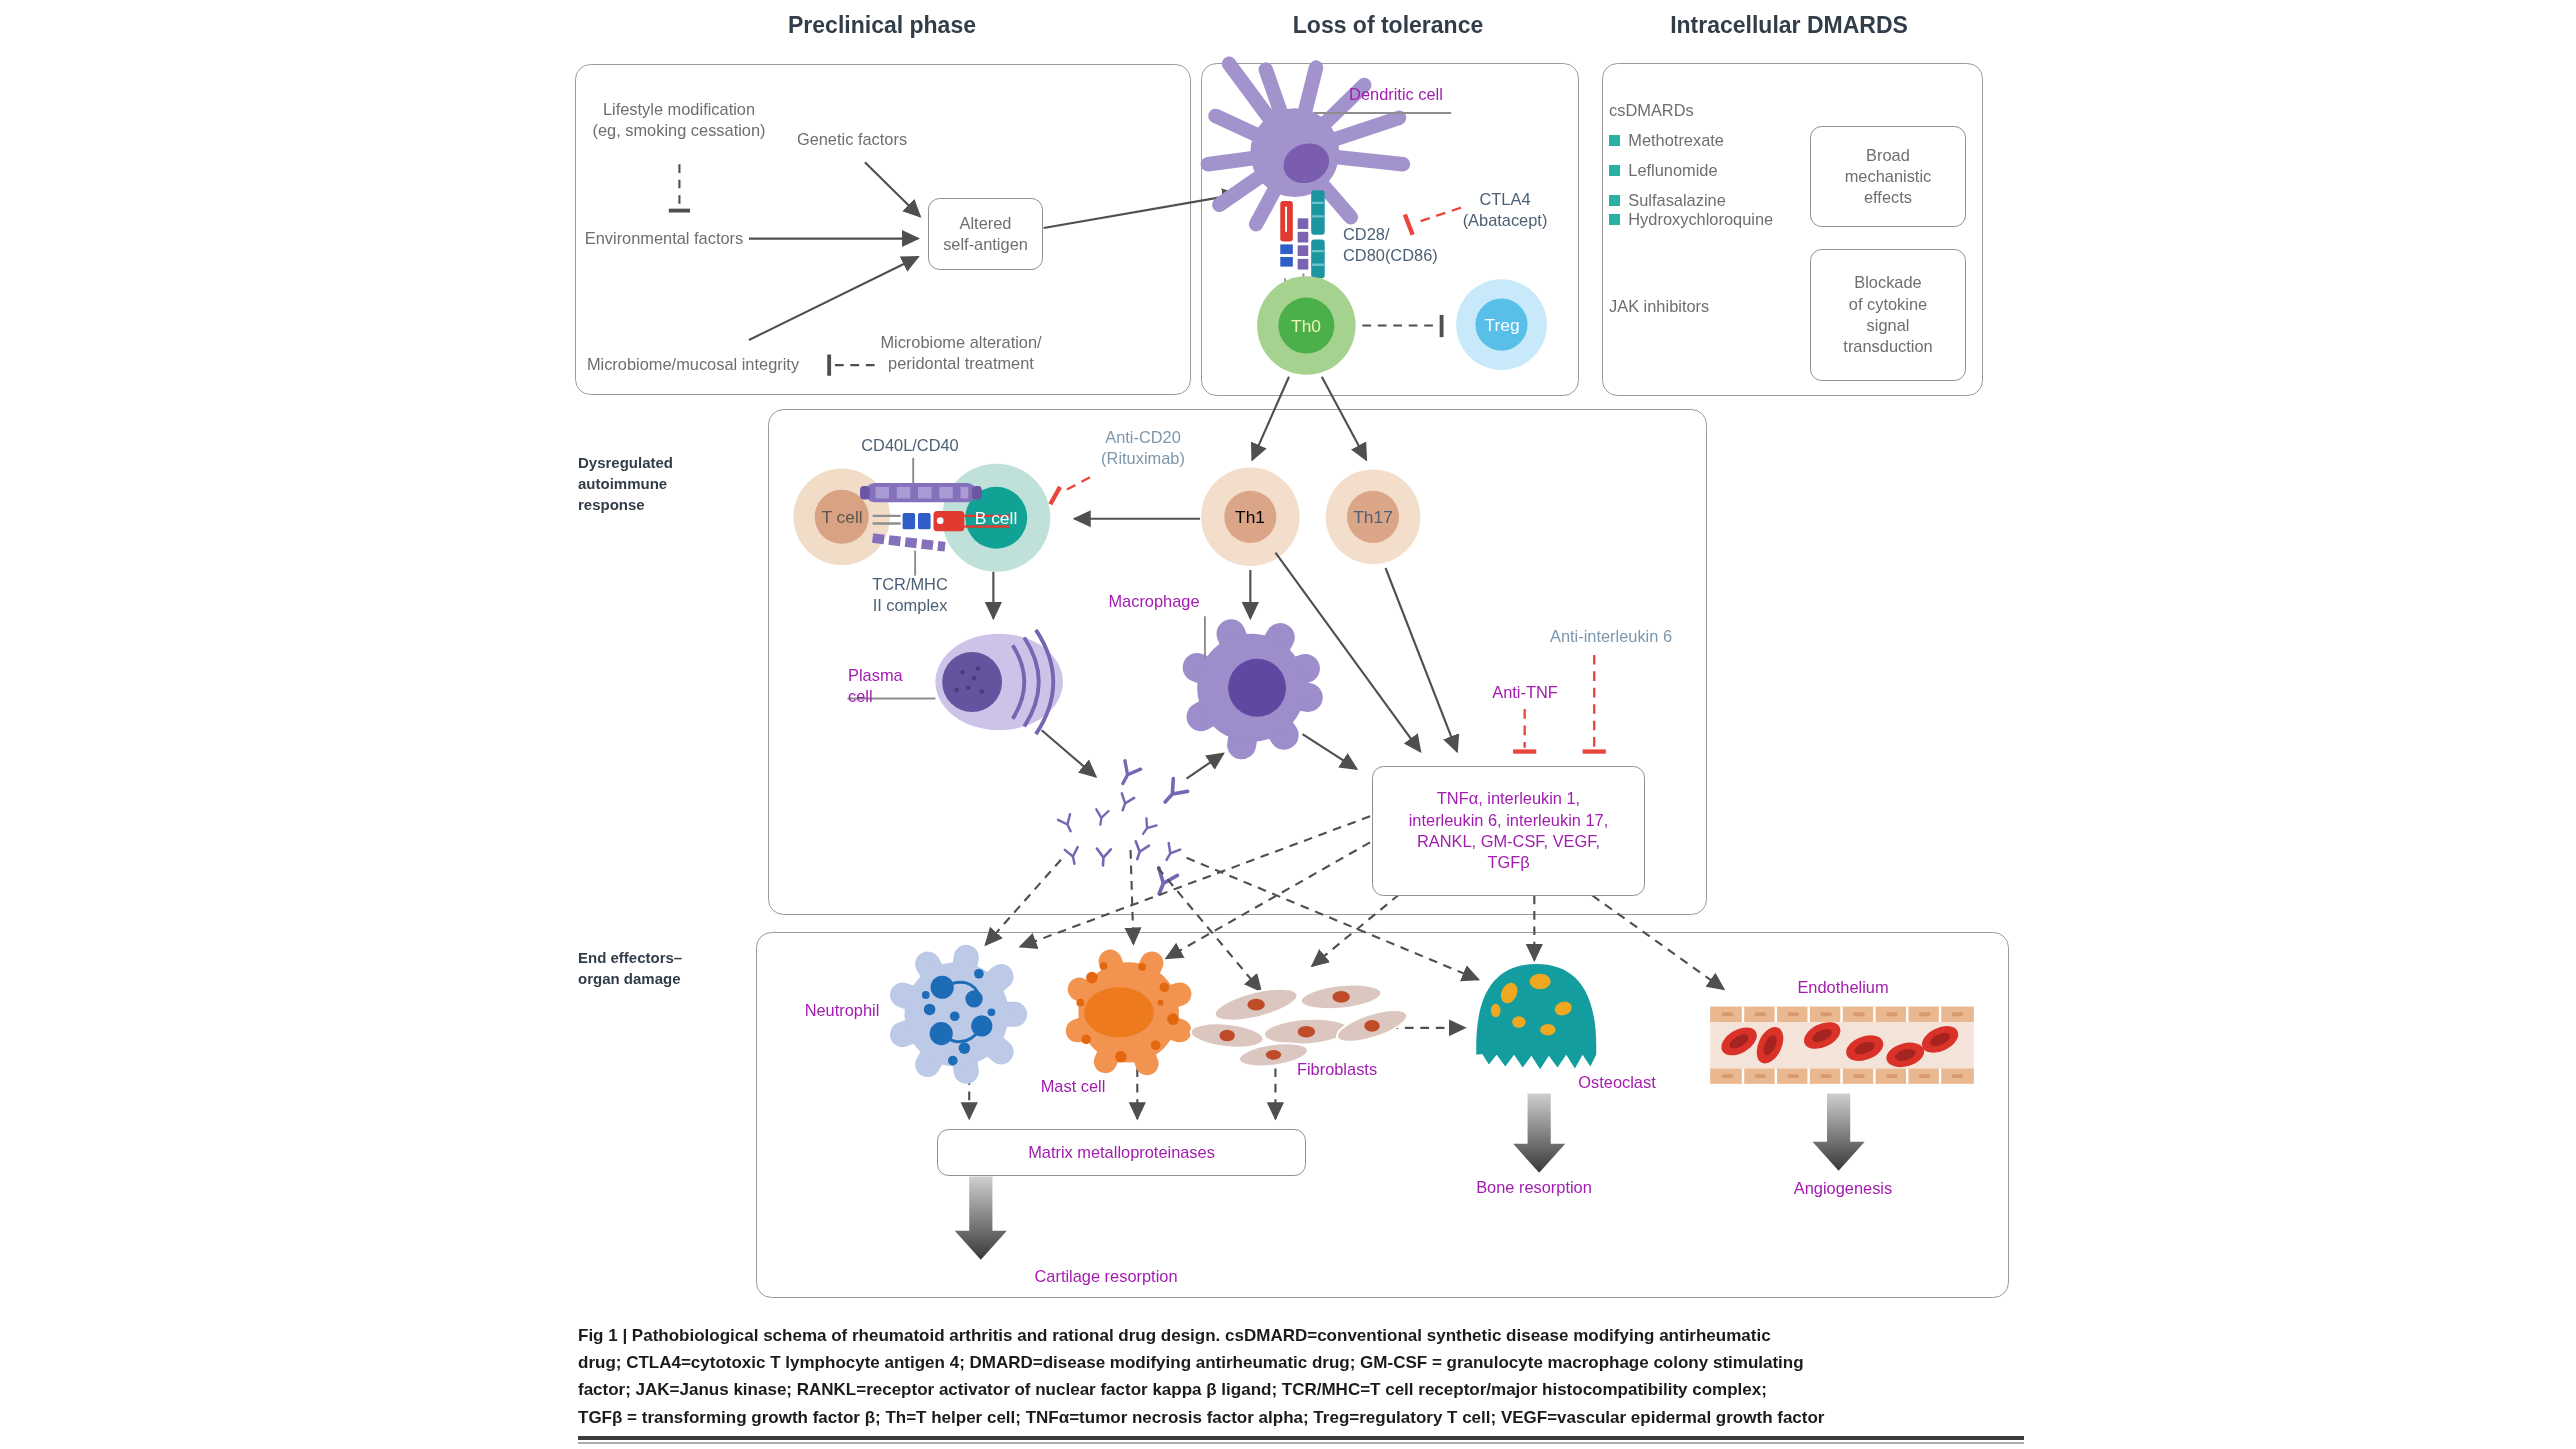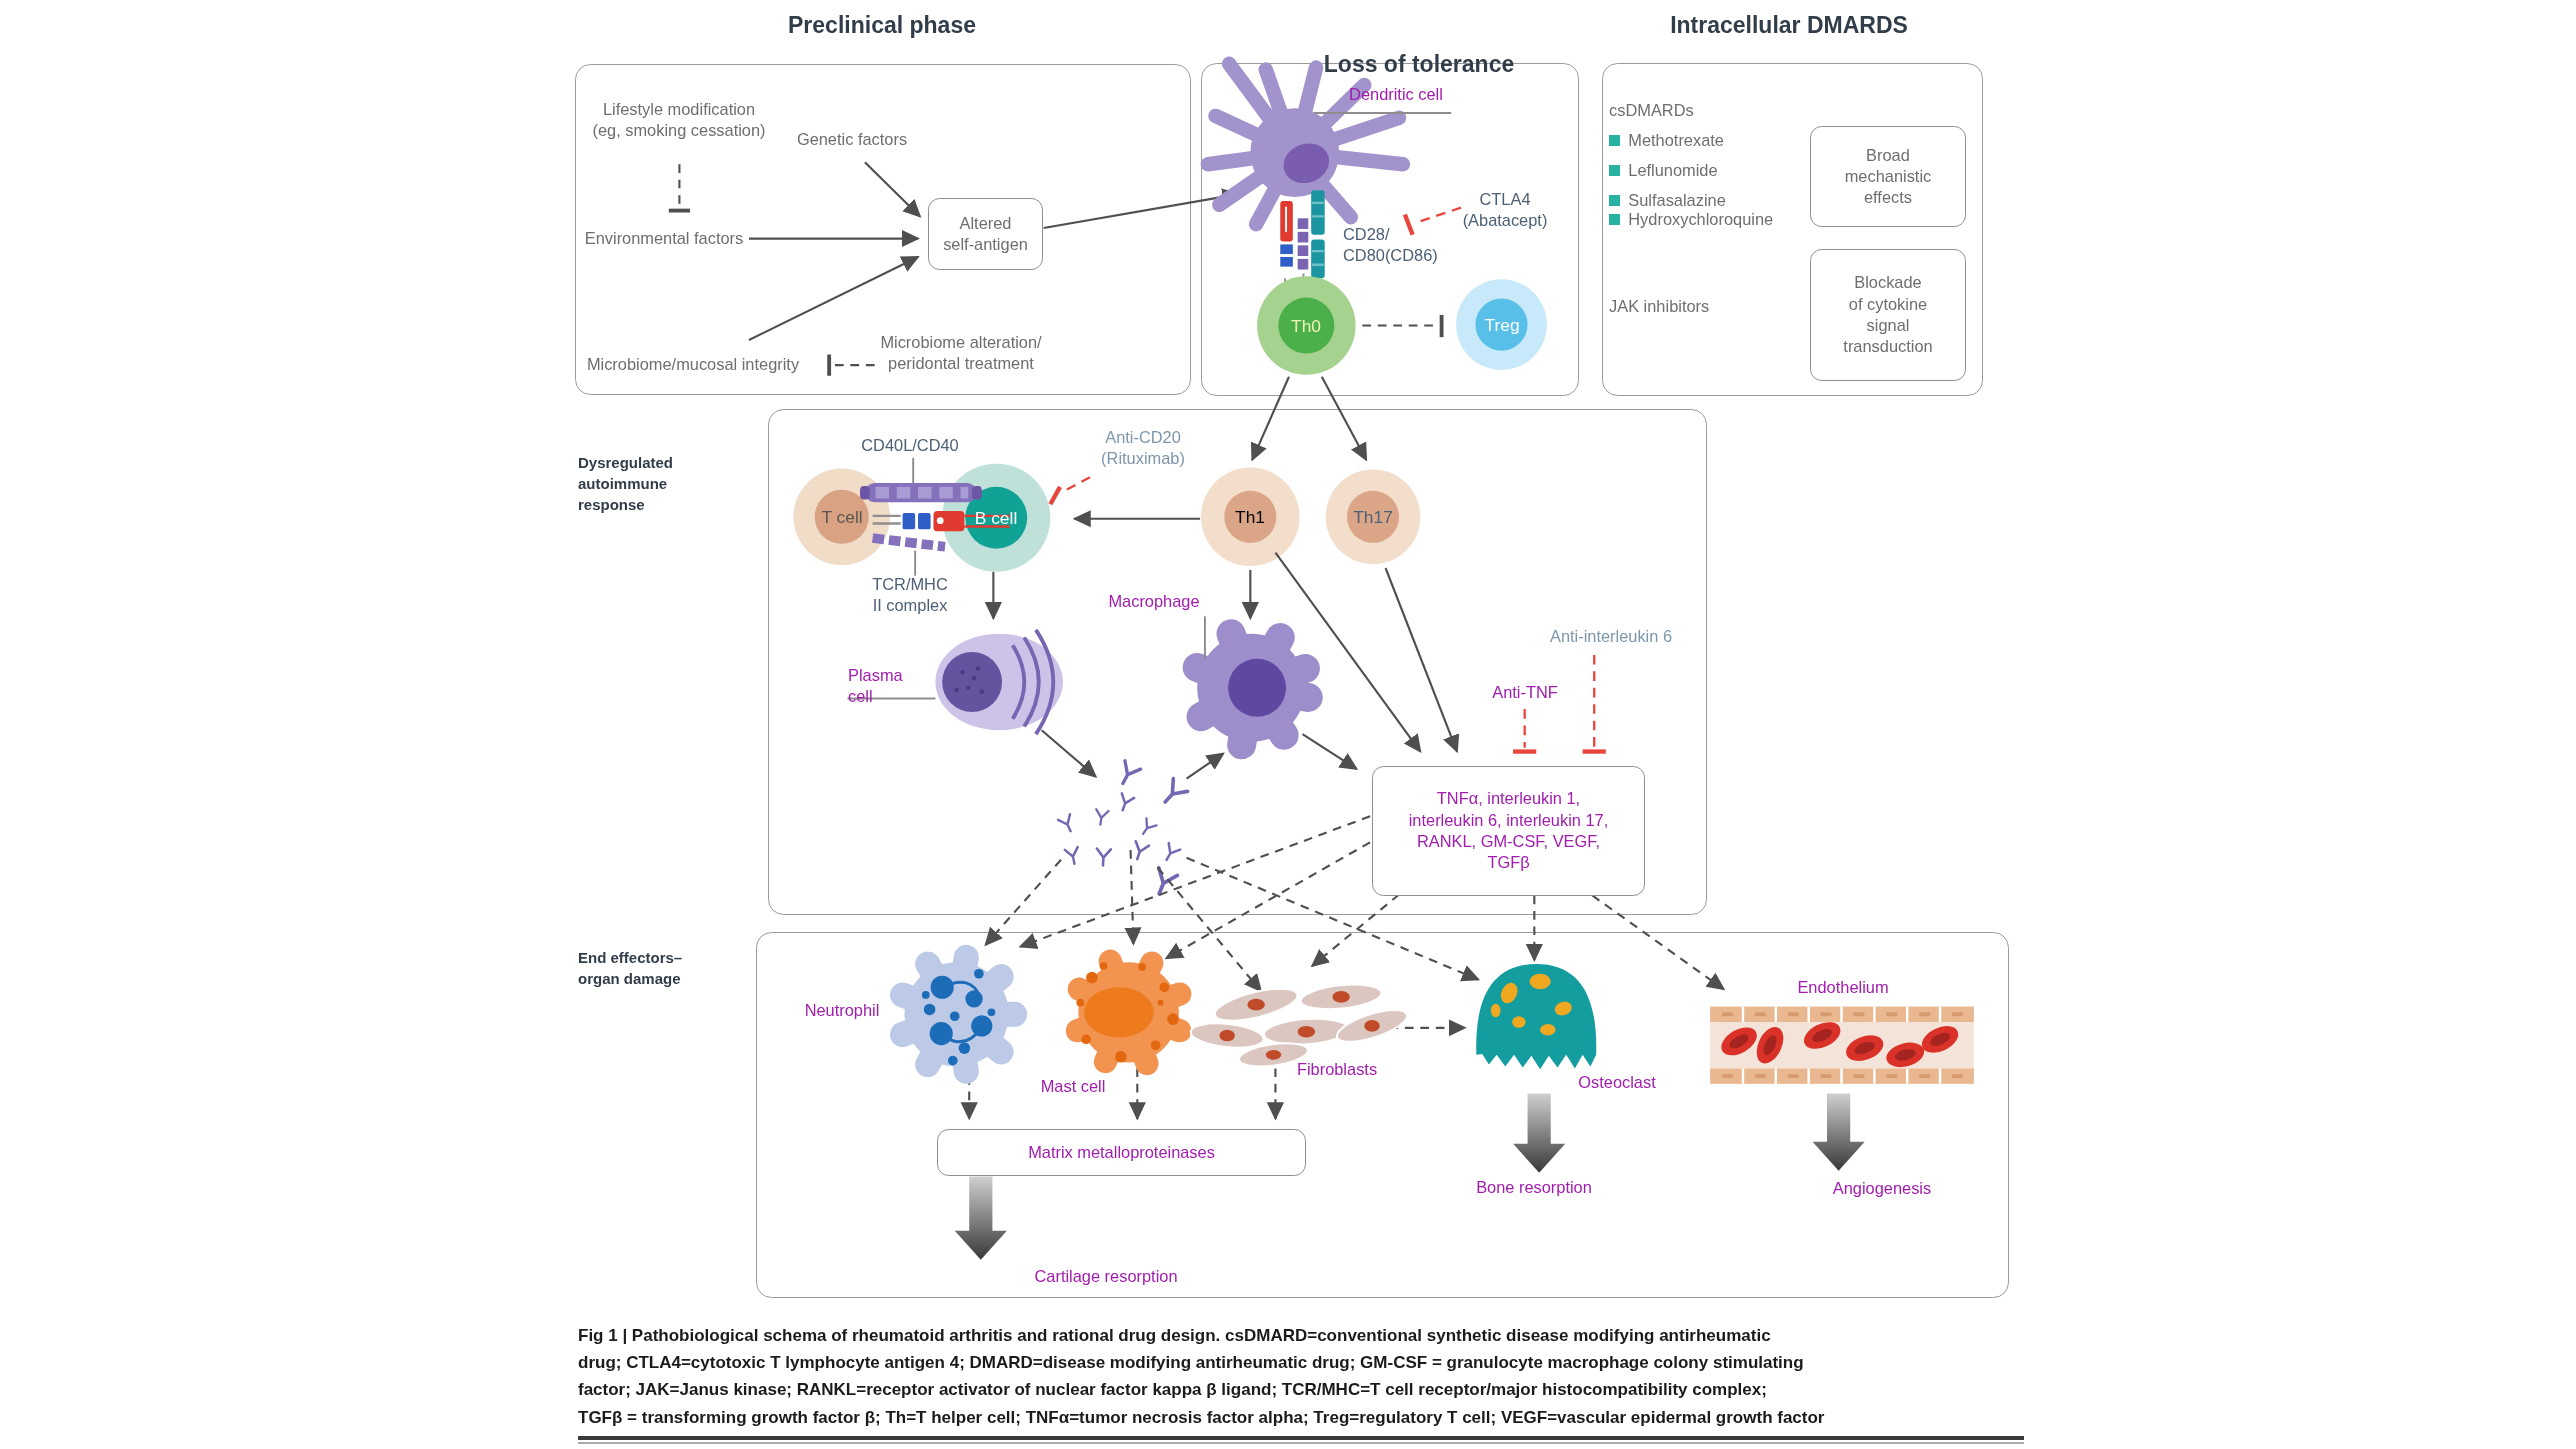--- a/index.html
+++ b/index.html
@@ -402,21 +402,21 @@
     <div class="boxtxt blu">TNFα, interleukin 1,
 interleukin 6, interleukin 17,
 RANKL, GM-CSF, VEGF,
 TGFβ</div>
   </div>
   <div class="wbox" style="left:937px;top:1129px;width:367px;height:45px;">
     <div class="boxtxt blu">Matrix metalloproteinases</div>
   </div>
 
   <div class="lbl ttl ctr" style="left:882px;top:10.6px;">Preclinical phase</div>
-  <div class="lbl ttl ctr" style="left:1419px;top:10.6px;margin-top:39px;">Loss of tolerance</div>
+  <div class="lbl ttl ctr" style="left:1388px;top:10.6px;">Loss of tolerance</div>
   <div class="lbl ttl ctr" style="left:1789px;top:10.6px;">Intracellular DMARDS</div>
 
   <div class="lbl gray ctr" style="left:679px;top:99px;">Lifestyle modification
 (eg, smoking cessation)</div>
   <div class="lbl gray ctr" style="left:852px;top:129px;">Genetic factors</div>
   <div class="lbl gray ctr" style="left:664px;top:228px;">Environmental factors</div>
   <div class="lbl gray ctr" style="left:693px;top:354px;">Microbiome/mucosal integrity</div>
   <div class="lbl gray ctr" style="left:961px;top:332px;">Microbiome alteration/
 peridontal treatment</div>
 
@@ -467,21 +467,21 @@
 
   <div class="lbl side" style="left:578px;top:947px;">End effectors–
 organ damage</div>
   <div class="lbl blu ctr" style="left:842px;top:1000px;">Neutrophil</div>
   <div class="lbl blu ctr" style="left:1073px;top:1076px;">Mast cell</div>
   <div class="lbl blu ctr" style="left:1337px;top:1059px;">Fibroblasts</div>
   <div class="lbl blu ctr" style="left:1617px;top:1072px;">Osteoclast</div>
   <div class="lbl blu ctr" style="left:1843px;top:977px;">Endothelium</div>
   <div class="lbl blu ctr" style="left:1106px;top:1266px;">Cartilage resorption</div>
   <div class="lbl blu ctr" style="left:1534px;top:1177px;">Bone resorption</div>
-  <div class="lbl blu ctr" style="left:1843px;top:1178px;margin-left:39px;">Angiogenesis</div>
+  <div class="lbl blu ctr" style="left:1843px;top:1178px;">Angiogenesis</div>
 
   <div class="caption" style="left:578px;top:1322px;width:1449px;">Fig 1 | Pathobiological schema of rheumatoid arthritis and rational drug design. csDMARD=conventional synthetic disease modifying antirheumatic
 drug; CTLA4=cytotoxic T lymphocyte antigen 4; DMARD=disease modifying antirheumatic drug; GM-CSF = granulocyte macrophage colony stimulating
 factor; JAK=Janus kinase; RANKL=receptor activator of nuclear factor kappa β ligand; TCR/MHC=T cell receptor/major histocompatibility complex;
 TGFβ = transforming growth factor β; Th=T helper cell; TNFα=tumor necrosis factor alpha; Treg=regulatory T cell; VEGF=vascular epidermal growth factor</div>
   <div class="rule1" style="left:578px;top:1436px;width:1446px;"></div>
   <div class="rule2" style="left:578px;top:1442px;width:1446px;"></div>
 
 </div>
 

